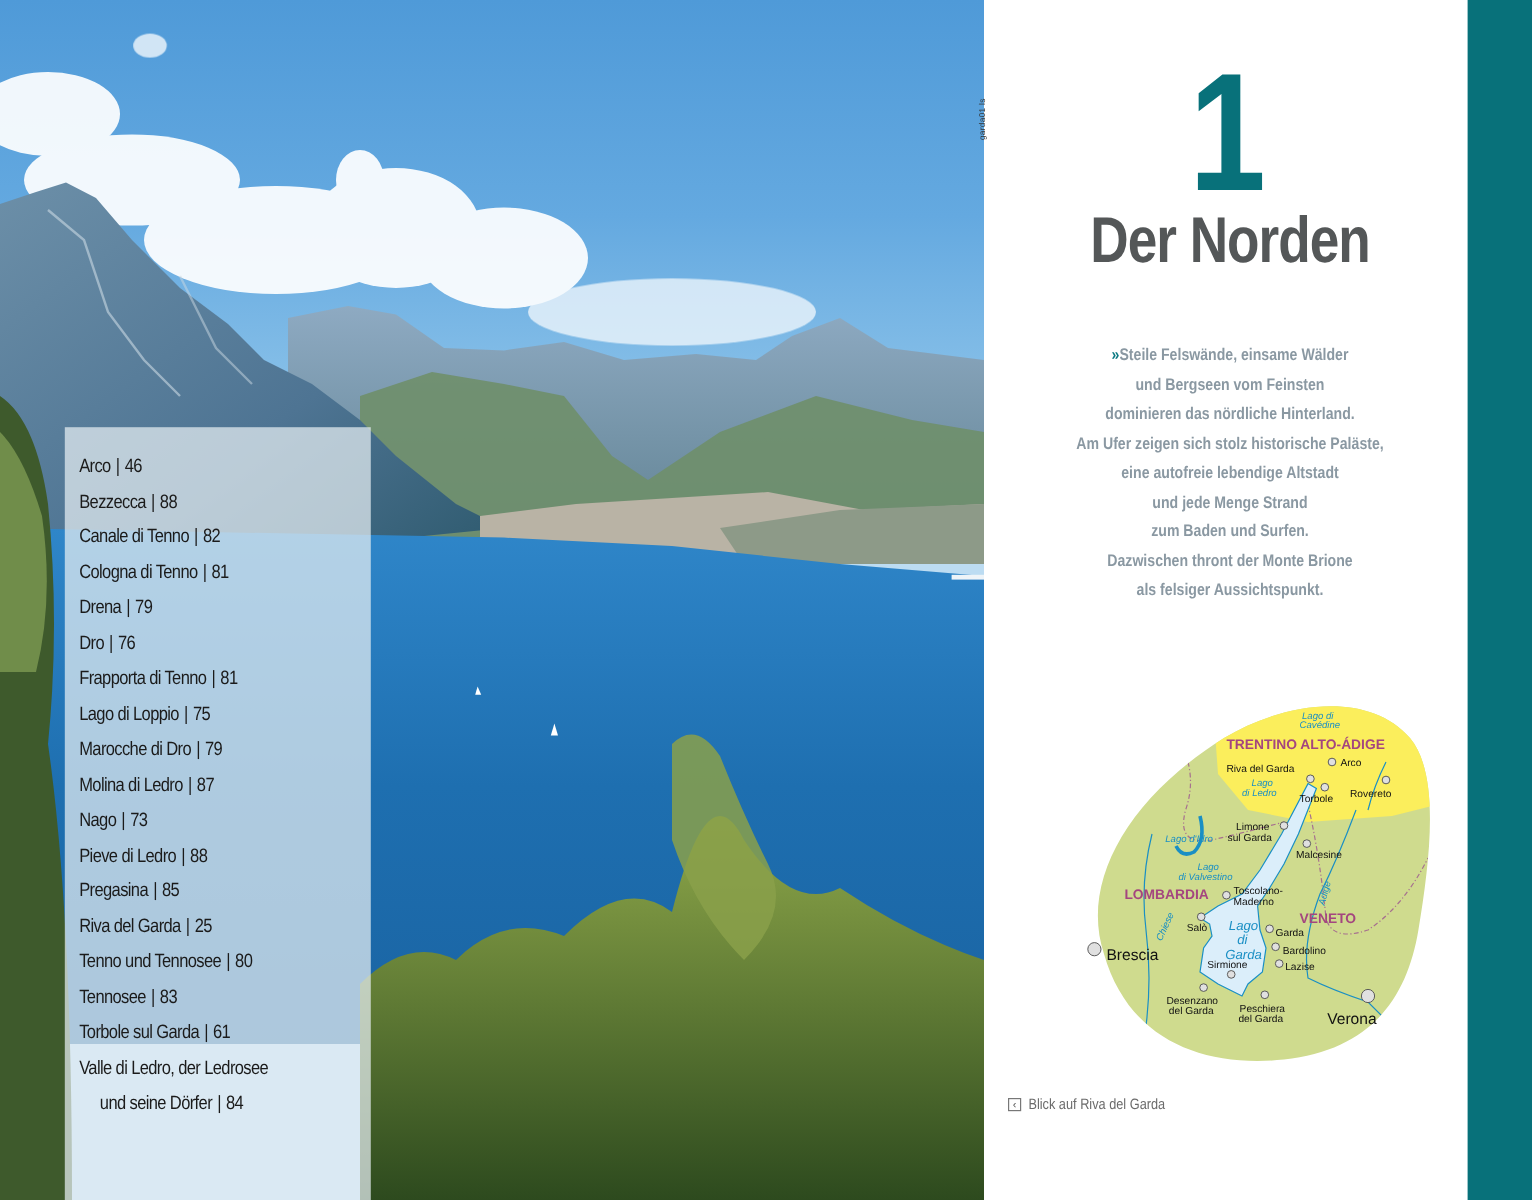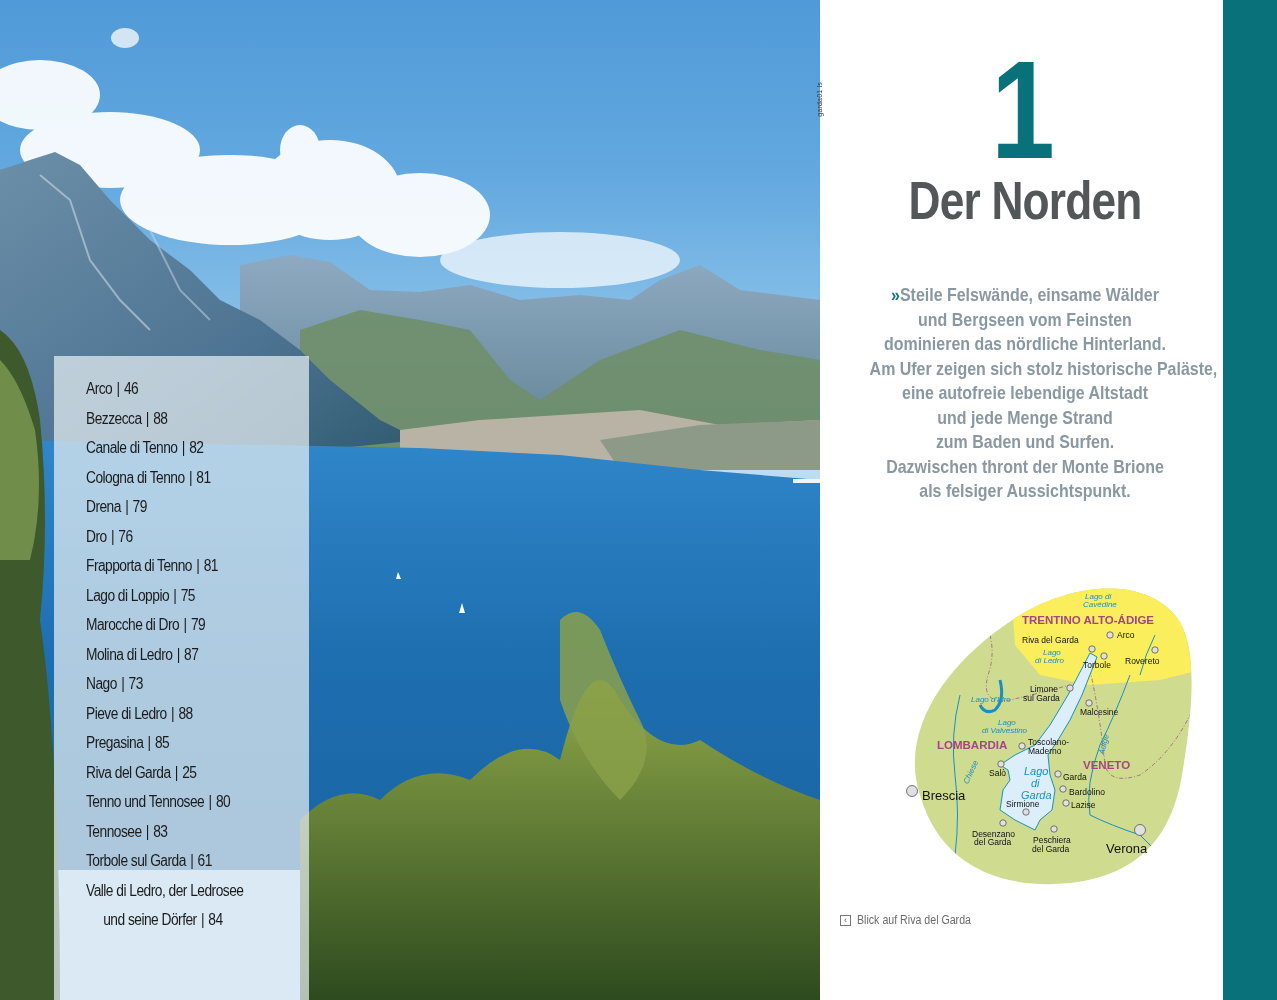--- a/index.html
+++ b/index.html
@@ -17,21 +17,21 @@
       position: absolute; left: 816px; top: 82px;
       writing-mode: vertical-rl; transform: rotate(180deg);
       font-family: "Liberation Sans Narrow", "Liberation Sans", sans-serif;
       font-size: 7px; color: #333; letter-spacing: 0.2px;
     }
 
     
     .index-panel {
       position: absolute; left: 54px; top: 356px; width: 255px; height: 644px;
       background: rgba(230, 238, 243, 0.72);
-      padding: 18px 0 0 32px;
+      padding: 18px 0 0 12px;
     }
     .index-list { list-style: none; }
     .index-item {
       font-family: "Liberation Sans Narrow", "Liberation Sans", sans-serif;
       font-size: 16px; color: #1b1b1b; line-height: 29.5px;
       letter-spacing: -0.6px; white-space: nowrap;
       transform: scaleX(0.86); transform-origin: left center;
     }
     .index-item .sep { padding: 0 5px; }
     .index-item .indent { display: inline-block; width: 20px; }
@@ -45,21 +45,21 @@
     }
     .chapter-title {
       position: absolute; left: 840px; top: 168px; width: 370px; text-align: center;
       font-family: "Liberation Sans", sans-serif; font-weight: bold;
       font-size: 54px; line-height: 64px; color: #545758; letter-spacing: -1px;
       transform: scaleX(0.82); transform-origin: center;
     }
     .intro {
       position: absolute; left: 840px; top: 283px; width: 370px; text-align: center;
       font-family: "Liberation Sans", sans-serif; font-weight: bold;
-      font-size: 19px; line-height: 24.5px; color: #8a98a2;
+      font-size: 14px; line-height: 24.5px; color: #8a98a2;
     }
     .intro-line { display: block; white-space: nowrap; transform: scaleX(0.84); transform-origin: center; }
     .quote-mark { color: #0b7a83; font-weight: bold; letter-spacing: -4px; margin-right: 4px; }
 
     
     .map { position: absolute; left: 900px; top: 575px; width: 300px; height: 315px; }
     .map svg { width: 300px; height: 315px; }
     .map text { font-family: "Liberation Sans", sans-serif; }
 
     

